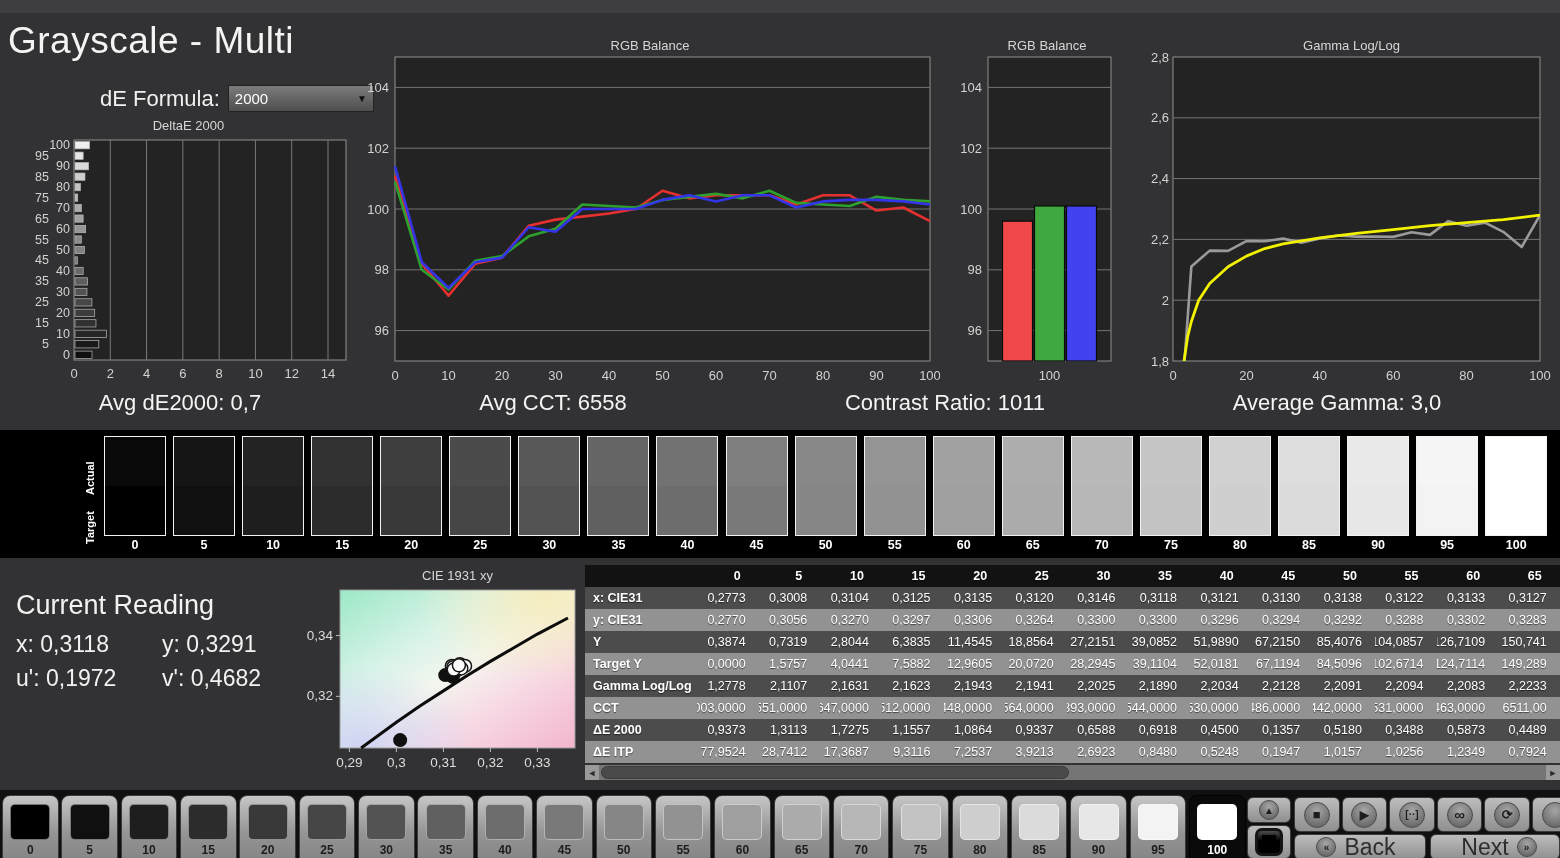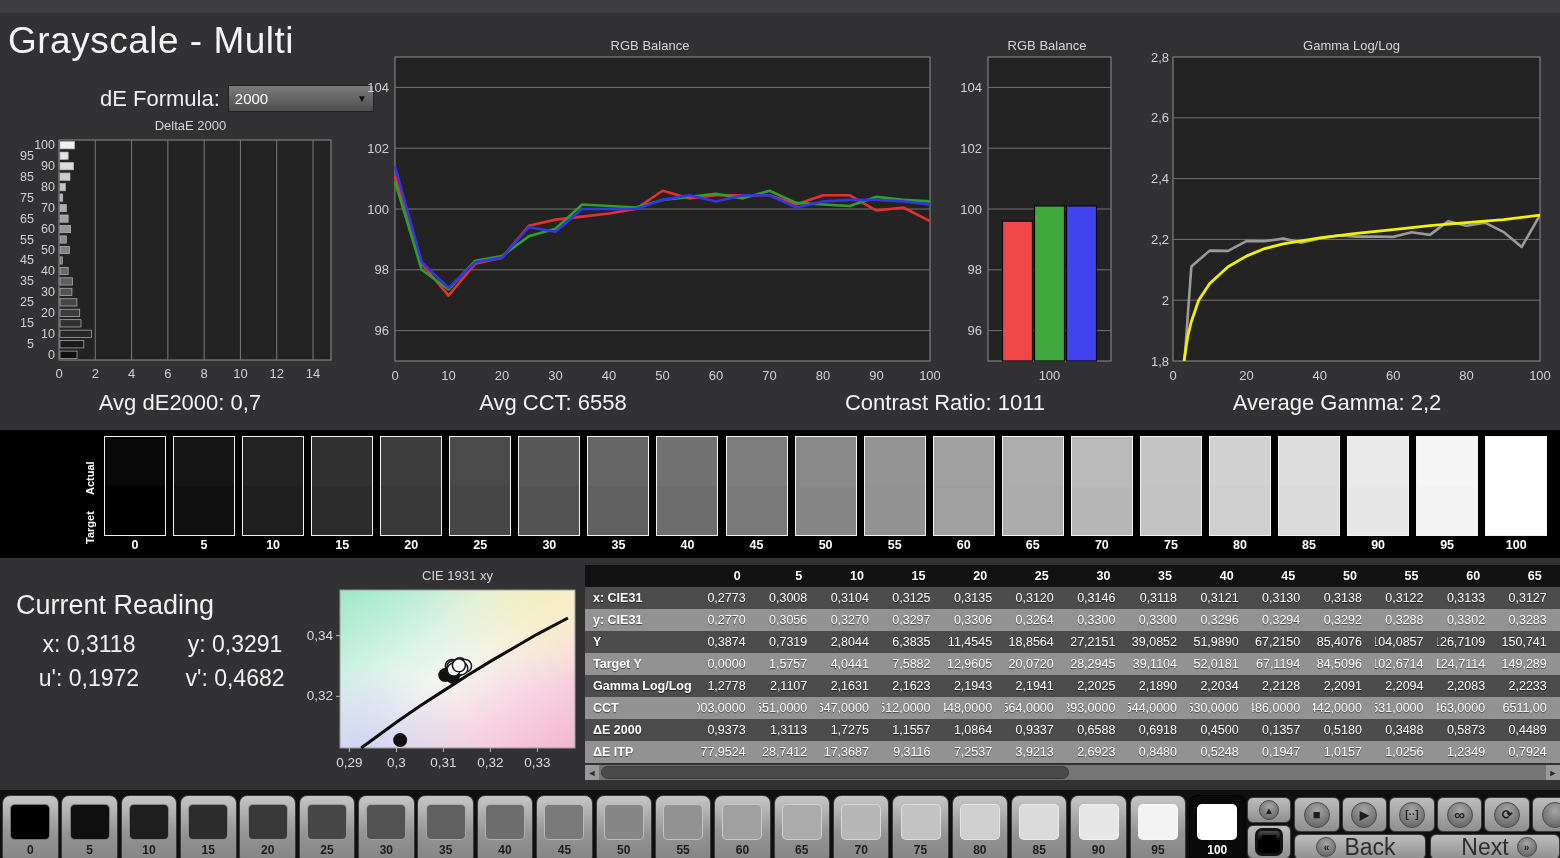--- a/index.html
+++ b/index.html
@@ -32,21 +32,21 @@
   .vlabel{position:absolute;left:84px;width:16px;color:#fff;font-size:11px;font-weight:bold;
     writing-mode:vertical-rl;transform:rotate(180deg);text-align:center;}
   .swatch{position:absolute;top:6px;height:100px;border:1px solid #f2f2f2;box-sizing:border-box;}
   .swatch .half{position:absolute;left:0;right:0;height:50%;}
   .swatch .actual{top:0;}
   .swatch .target{bottom:0;}
   .swatch-label{position:absolute;top:108px;text-align:center;color:#fff;font-size:12.5px;font-weight:bold;}
   
   #reading{left:16px;top:590px;width:320px;}
   #reading h2{margin:0 0 10px 0;font-weight:normal;font-size:27px;color:#f2f2f2;}
-  #reading .line{font-size:23px;color:#f2f2f2;margin-bottom:7px;display:flex;text-align:center;}
+  #reading .line{font-size:23px;color:#f2f2f2;margin-bottom:7px;display:flex;}
   #reading .pair{width:146px;}
   
   #meas-table{left:585px;top:565px;width:975px;display:grid;grid-template-columns:112px repeat(14,61.64px);grid-auto-rows:22px;}
   #meas-table div{display:flex;align-items:center;overflow:hidden;white-space:nowrap;font-size:12.5px;color:#fff;text-shadow:0 1px 1px rgba(0,0,0,.55);}
   .hcell{background:#121212;font-weight:bold;justify-content:flex-end;padding-right:18px;box-sizing:border-box;}
   .lcell{font-weight:bold;padding-left:8px;box-sizing:border-box;}
   .vcell{justify-content:flex-end;padding-right:13px;box-sizing:border-box;}
   .rdark{background:#4c4c4c;} .rlight{background:#929292;}
   
   #hscroll{left:585px;top:765px;width:975px;height:15px;background:#757575;}
@@ -80,21 +80,21 @@
 <div class="abs" id="page-title">Grayscale - Multi</div>
 
 <div class="abs" id="de-row">
   <span id="de-label">dE Formula:</span>
   <div id="de-select">
     <span>2000</span>
     <span class="arrow">▼</span>
   </div>
 </div>
 
-<div class="chart" id="chart-deltae" style="left:1px;top:118px;width:345px;height:268px;padding-left:34px;">
+<div class="chart" id="chart-deltae" style="left:16px;top:118px;width:345px;height:268px;">
   <div class="chart-title">DeltaE 2000</div>
 <svg width="345" height="268" style="top: 0px;">
       <rect x="58" y="22" width="272" height="220" fill="#232323" stroke="#909090"></rect>
       <line x1="94.28571428571428" y1="22" x2="94.28571428571428" y2="242" stroke="#7a7a7a"></line>
       <line x1="130.57142857142856" y1="22" x2="130.57142857142856" y2="242" stroke="#7a7a7a"></line>
       <line x1="166.85714285714286" y1="22" x2="166.85714285714286" y2="242" stroke="#7a7a7a"></line>
       <line x1="203.14285714285714" y1="22" x2="203.14285714285714" y2="242" stroke="#7a7a7a"></line>
       <line x1="239.42857142857142" y1="22" x2="239.42857142857142" y2="242" stroke="#7a7a7a"></line>
       <line x1="275.7142857142857" y1="22" x2="275.7142857142857" y2="242" stroke="#7a7a7a"></line>
       <line x1="312" y1="22" x2="312" y2="242" stroke="#7a7a7a"></line>
@@ -226,21 +226,21 @@
       <text x="176.8" y="342" text-anchor="middle" font-size="13" fill="#d2d2d2">40</text>
       <text x="250.2" y="342" text-anchor="middle" font-size="13" fill="#d2d2d2">60</text>
       <text x="323.6" y="342" text-anchor="middle" font-size="13" fill="#d2d2d2">80</text>
       <text x="397" y="342" text-anchor="middle" font-size="13" fill="#d2d2d2">100</text>
     </svg>
   </div>
 
 <div class="stat" style="left:0;width:360px;">Avg dE2000: 0,7</div>
 <div class="stat" style="left:363px;width:380px;">Avg CCT: 6558</div>
 <div class="stat" style="left:760px;width:370px;">Contrast Ratio: 1011</div>
-<div class="stat" style="left:1152px;width:370px;">Average Gamma: 2,2</div>
+<div class="stat" style="left:1152px;width:370px;">Average Gamma: 3,0</div>
 
 <div class="abs" id="strip">
   <div class="vlabel" style="top:8px;height:80px;">Actual</div>
   <div class="vlabel" style="top:58px;height:80px;">Target</div>
 <div class="swatch" style="left: 104px; width: 62px;">
       <div class="half actual" style="background: rgb(9, 9, 9);"></div>
       <div class="half target" style="background: rgb(0, 0, 0);"></div>
     </div>
     <div class="swatch-label" style="left: 104px; width: 62px;">0</div>
     <div class="swatch" style="left: 173.06px; width: 62px;">

